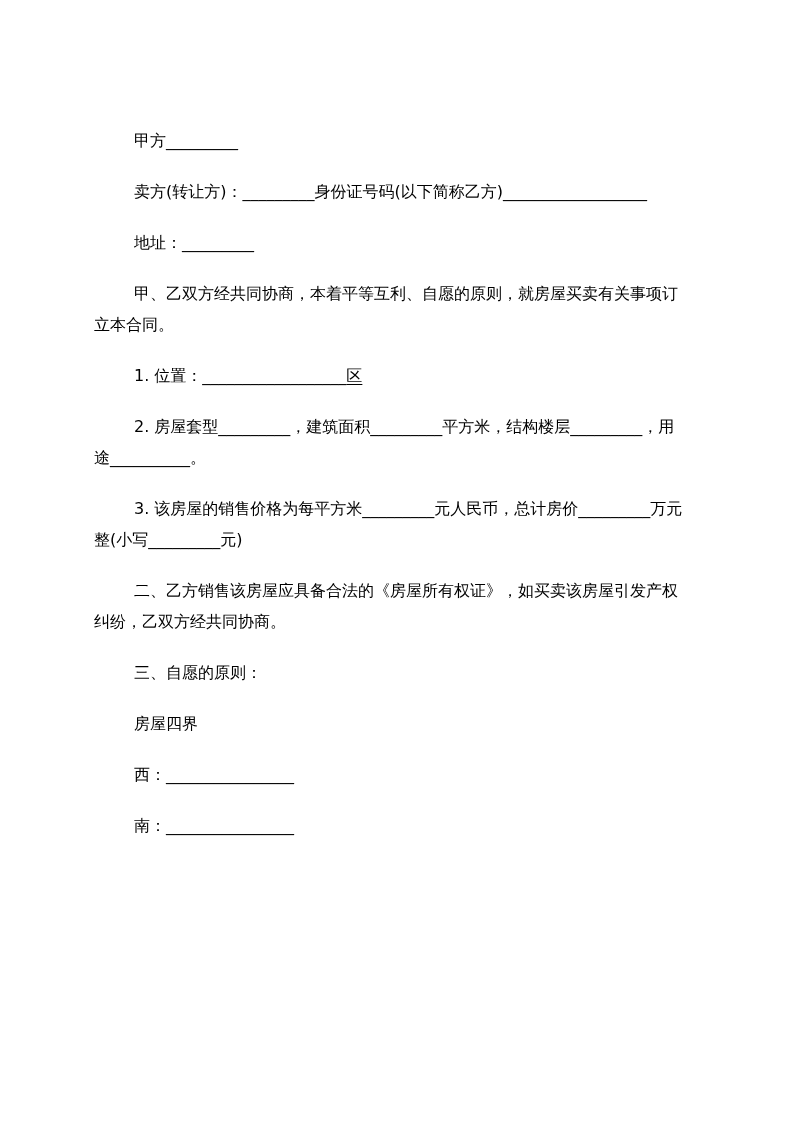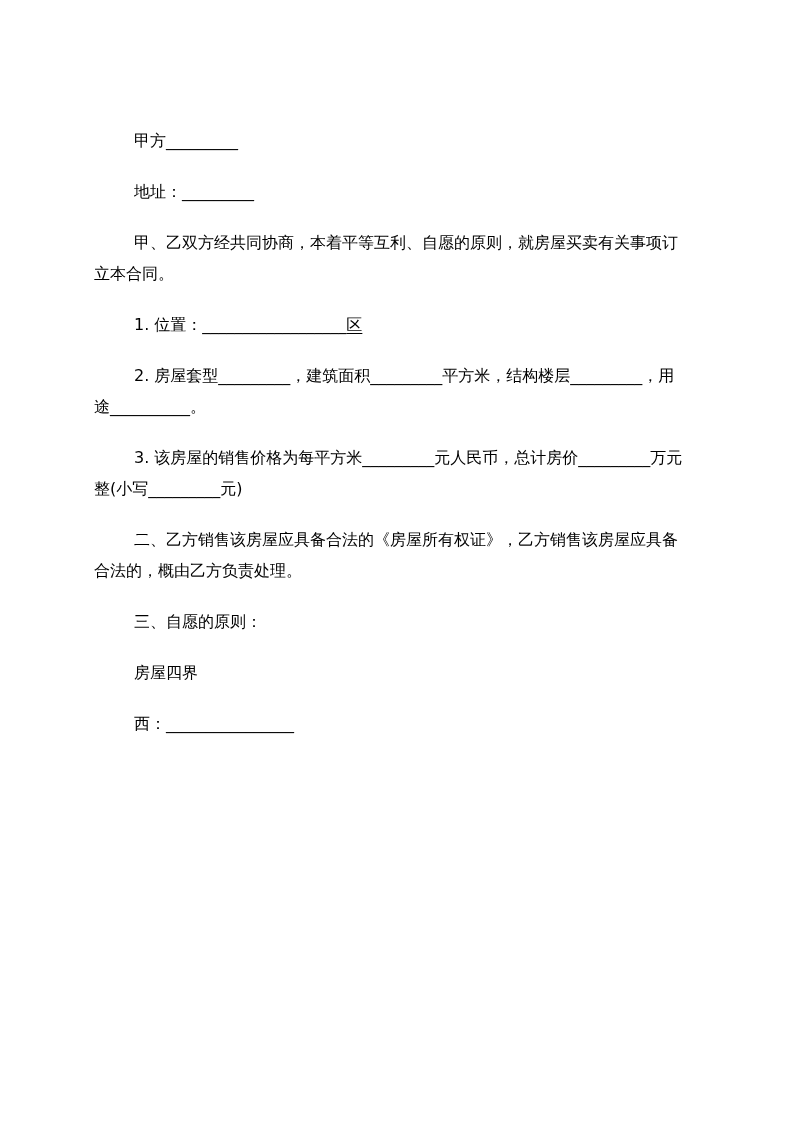--- a/index.html
+++ b/index.html
@@ -25,22 +25,24 @@
     word-break: break-all;
     white-space: normal;
   }
   .u { text-decoration: underline; text-underline-offset: 3px; }
 </style>
 </head>
 <body>
 
 <div class="page">
   <p class="para">甲方_________</p>
+  <p class="para">卖方(转让方)：_________身份证号码(以下简称乙方)__________________</p>
   <p class="para">地址：_________</p>
   <p class="para">甲、乙双方经共同协商，本着平等互利、自愿的原则，就房屋买卖有关事项订立本合同。</p>
   <p class="para"><span>1. 位置：__________________</span><span class="u">区</span></p>
   <p class="para">2. 房屋套型_________，建筑面积_________平方米，结构楼层_________，用途__________。</p>
   <p class="para">3. 该房屋的销售价格为每平方米_________元人民币，总计房价_________万元整(小写_________元)</p>
-  <p class="para">二、乙方销售该房屋应具备合法的《房屋所有权证》，乙方销售该房屋应具备合法的，概由乙方负责处理。</p>
+  <p class="para">二、乙方销售该房屋应具备合法的《房屋所有权证》，如买卖该房屋引发产权纠纷，乙双方经共同协商。</p>
   <p class="para">三、自愿的原则：</p>
   <p class="para">房屋四界</p>
   <p class="para">西：________________</p>
+  <p class="para">南：________________</p>
 </div>
 
 </body></html>

